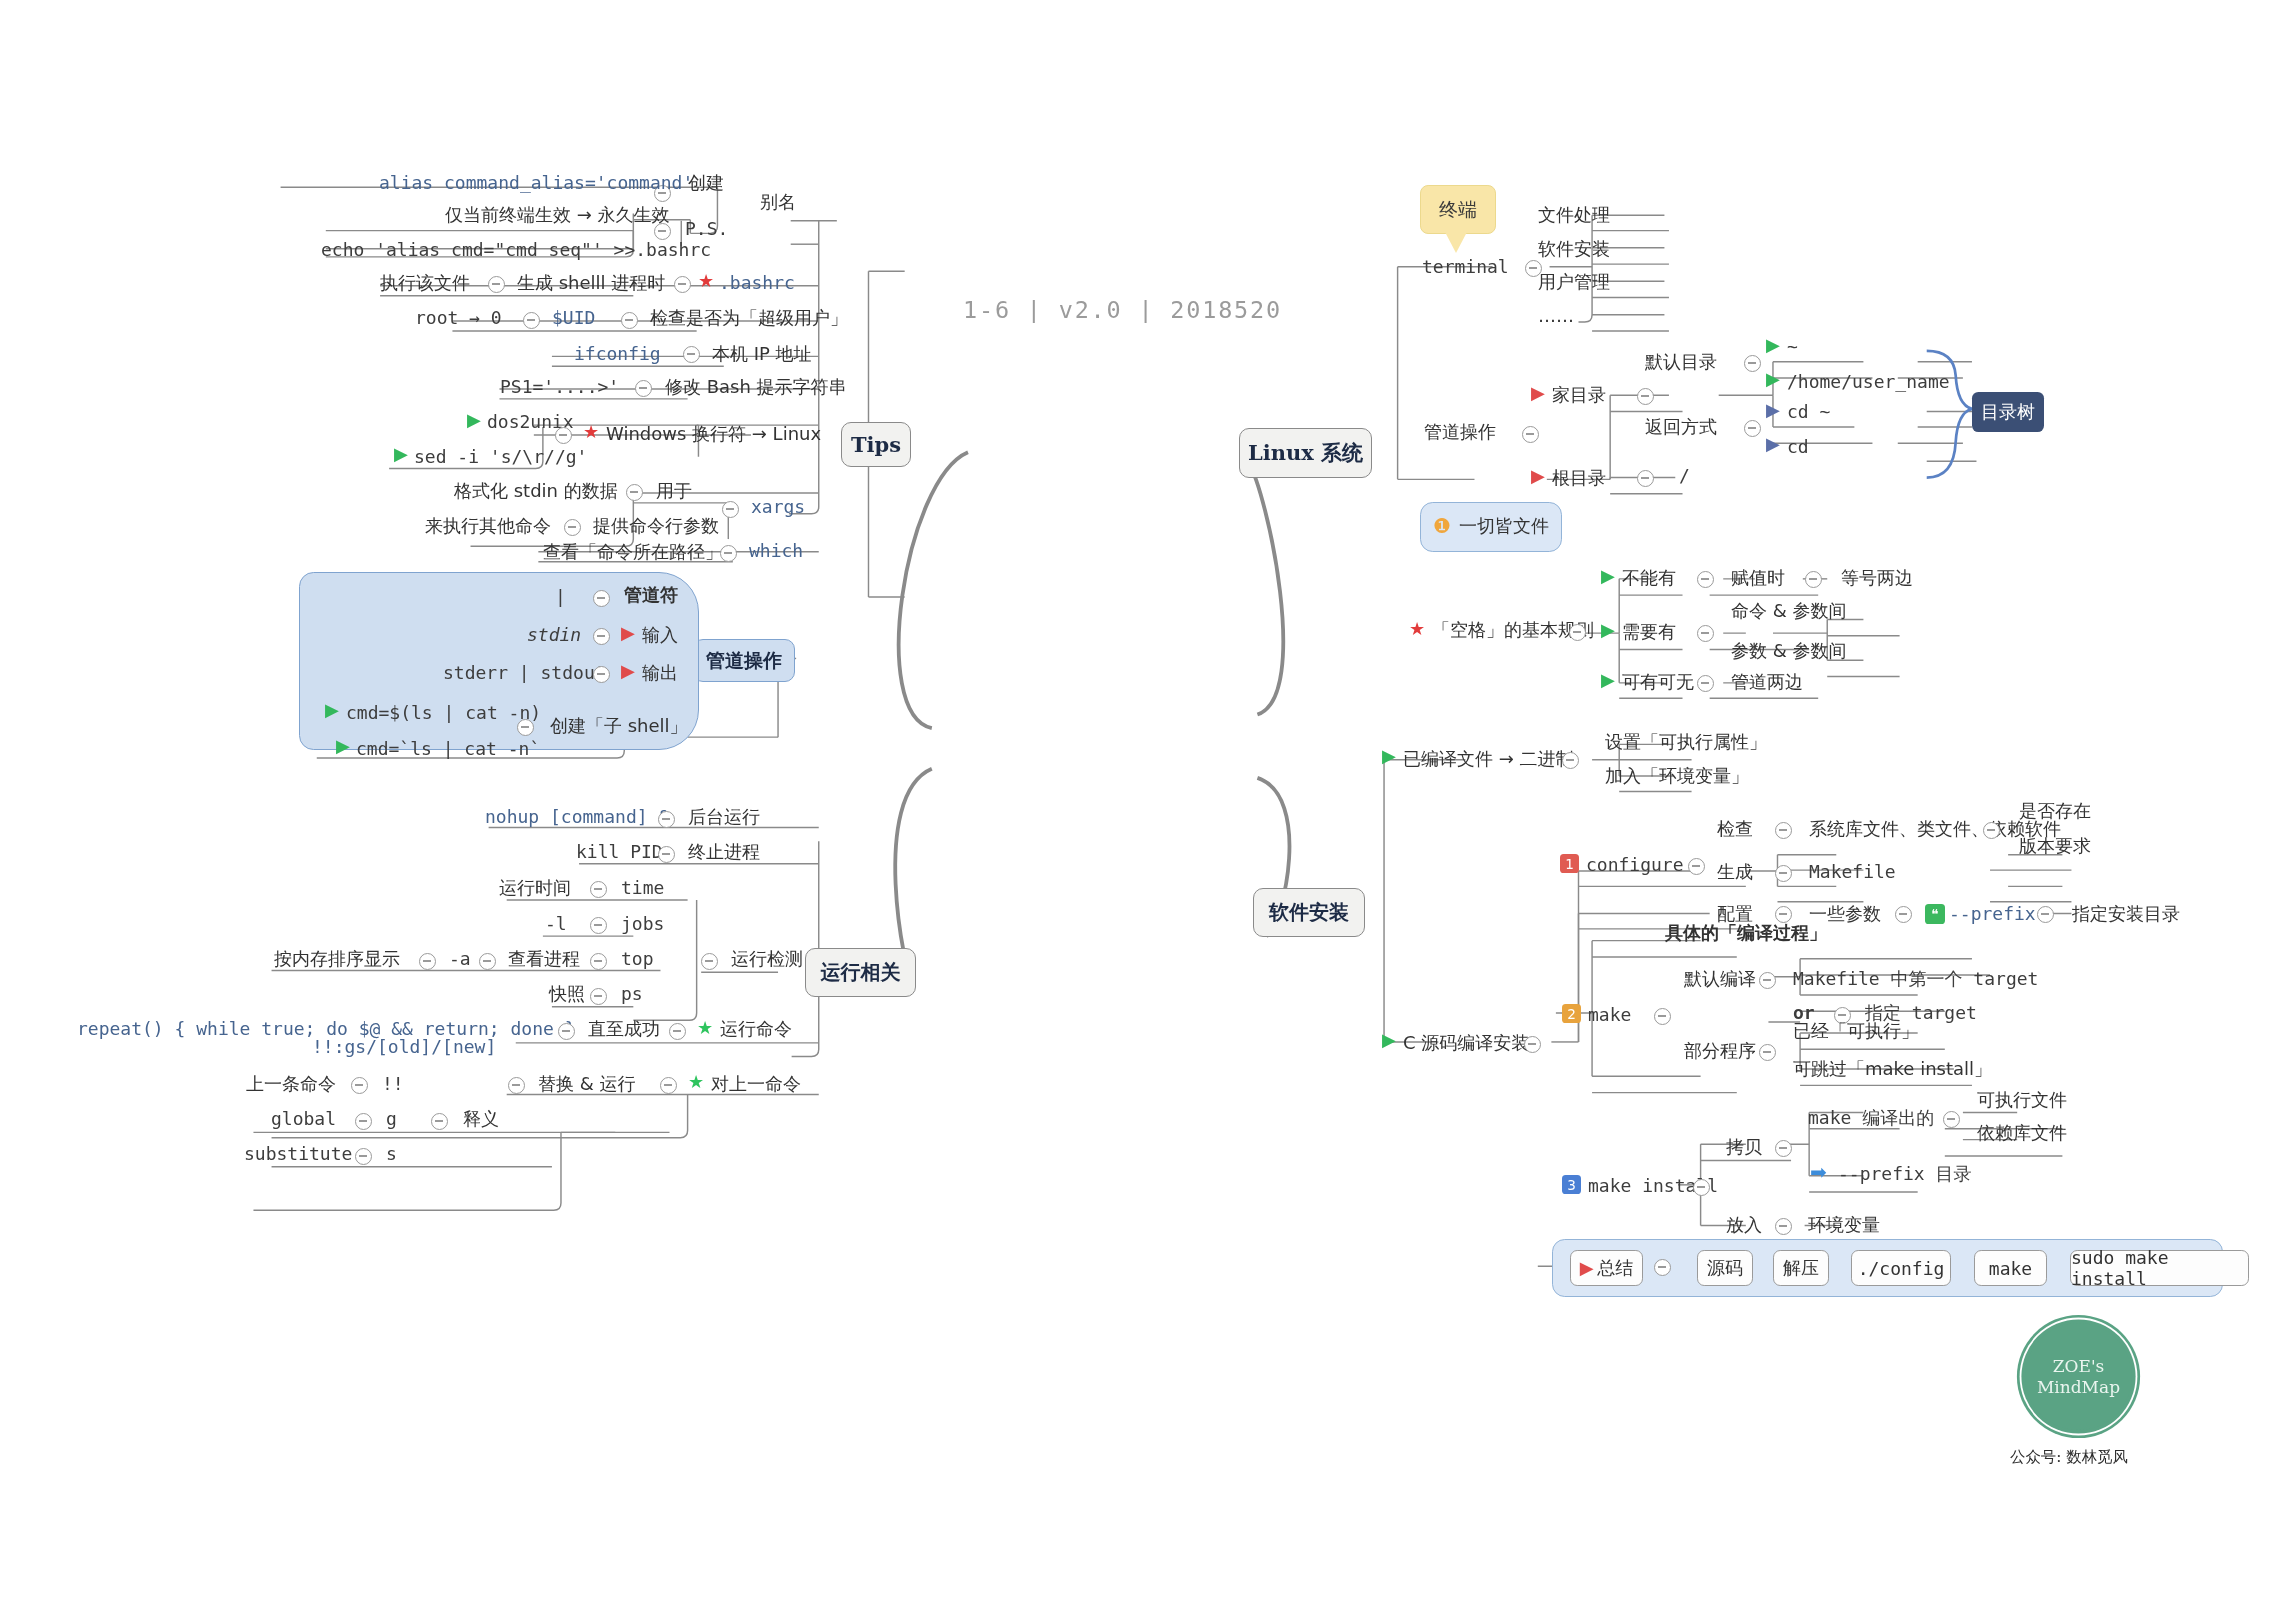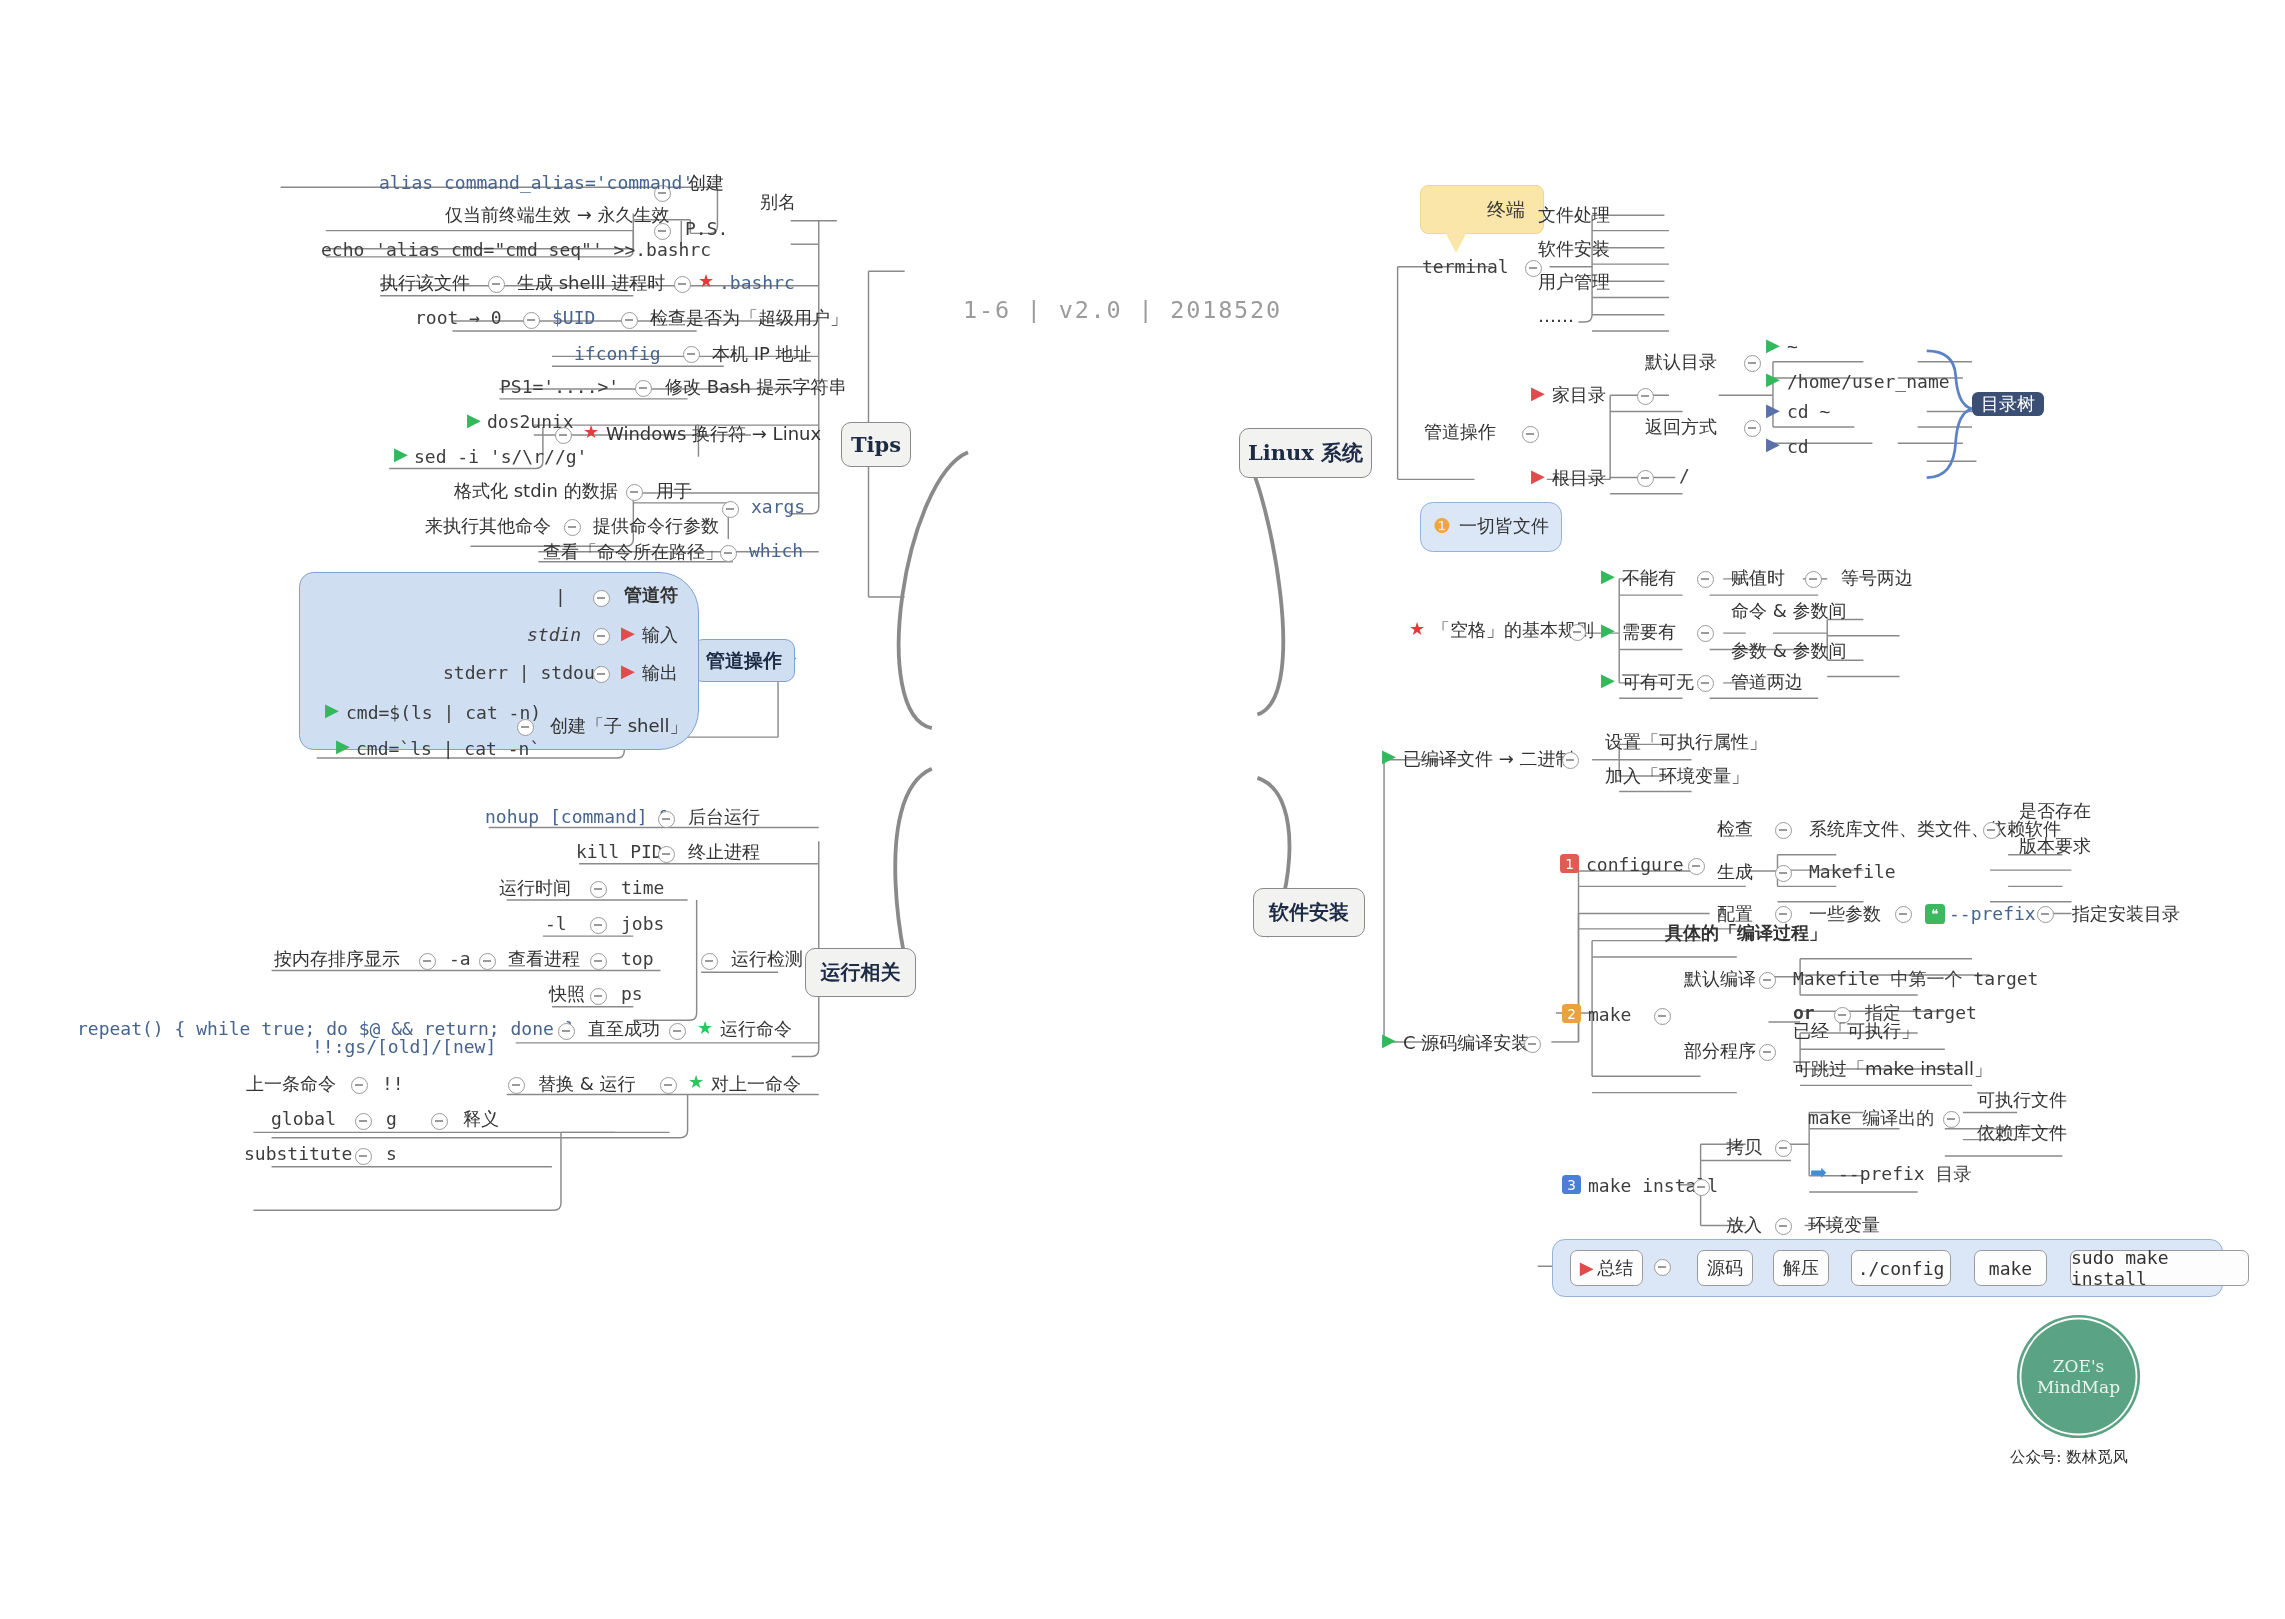--- a/index.html
+++ b/index.html
@@ -44,21 +44,21 @@
   #title .z{color:#3f9e76;} #title .o{color:#9cc8ea;} #title .e{color:#e79292;} #title .rest{color:#111;}
   #subtitle{position:absolute;left:963px;top:296px;font-family:"DejaVu Sans Mono","Liberation Mono",monospace;
             font-size:23.5px;color:#9b9b9b;letter-spacing:1.8px;}
 
   
   .hl{position:absolute;background:#cfdef0;border:1.8px solid #7fa3cf;border-radius:14.5px;}
   .hl2{position:absolute;background:#dbe7f6;border:1.8px solid #93b4d8;border-radius:12.7px;}
 
   
   #tipbox{position:absolute;background:#f9e6a8;border:0.9px solid #ecd98d;border-radius:8.1px;
-          display:flex;align-items:center;justify-content:center;font-size:19px;color:#3b3b3b;padding-left:48px;}
+          display:flex;align-items:center;justify-content:center;font-size:19px;color:#3b3b3b;}
   #tipbox:after{content:"";position:absolute;left:23.5px;bottom:-20px;width:0;height:0;
                 border-left:11px solid transparent;border-right:11px solid transparent;border-top:21px solid #f9e6a8;}
 
   
   #dirtree{position:absolute;background:#3b4f75;border-radius:6.3px;color:#fff;font-size:18px;
            display:flex;align-items:center;justify-content:center;}
 
   
   .badge{position:absolute;width:19px;height:19px;border-radius:3.6px;color:#fff;font-size:13.6px;
          display:flex;align-items:center;justify-content:center;font-family:"DejaVu Sans","Liberation Sans",sans-serif;}
@@ -430,21 +430,21 @@
   <div class="nd cn" style="left:1645px;top:418px;">返回方式</div>
   <div class="circ" style="left:1744px;top:420px;"></div>
   <div class="ico fl-b" style="left:1766px;top:401px;">▶</div>
   <div class="nd mono dark" style="left:1787px;top:403px;">cd ~</div>
   <div class="ico fl-b" style="left:1766px;top:435px;">▶</div>
   <div class="nd mono dark" style="left:1787px;top:438px;">cd</div>
 
   <svg class="links" viewBox="0 0 2527 1790">
     <path d="M2130 388 Q2160 388 2162 415 Q2164 448 2180 452 Q2164 456 2162 489 Q2160 528 2130 528" fill="none" stroke="#5b82c4" stroke-width="3"></path>
   </svg>
-  <div id="dirtree" style="left:1972px;top:392px;width:72px;height:24px;">
+  <div id="dirtree" style="left:1972px;top:392px;width:72px;height:40px;">
       <span>目录树</span>
     </div>
 
   <div class="hl2" style="left:1420px;top:502px;width:140px;height:48px;"></div>
   <div class="ico" style="left:1433px;top:516px;color:#f0a63c;font-size:20px;">❶</div>
   <div class="nd cn" style="left:1459px;top:517px;">一切皆文件</div>
 
   <div class="ico st-r" style="left:1409px;top:620px;">★</div>
   <div class="nd cn" style="left:1432px;top:621px;">「空格」的基本规则</div>
   <div class="circ" style="left:1569px;top:624px;"></div>

